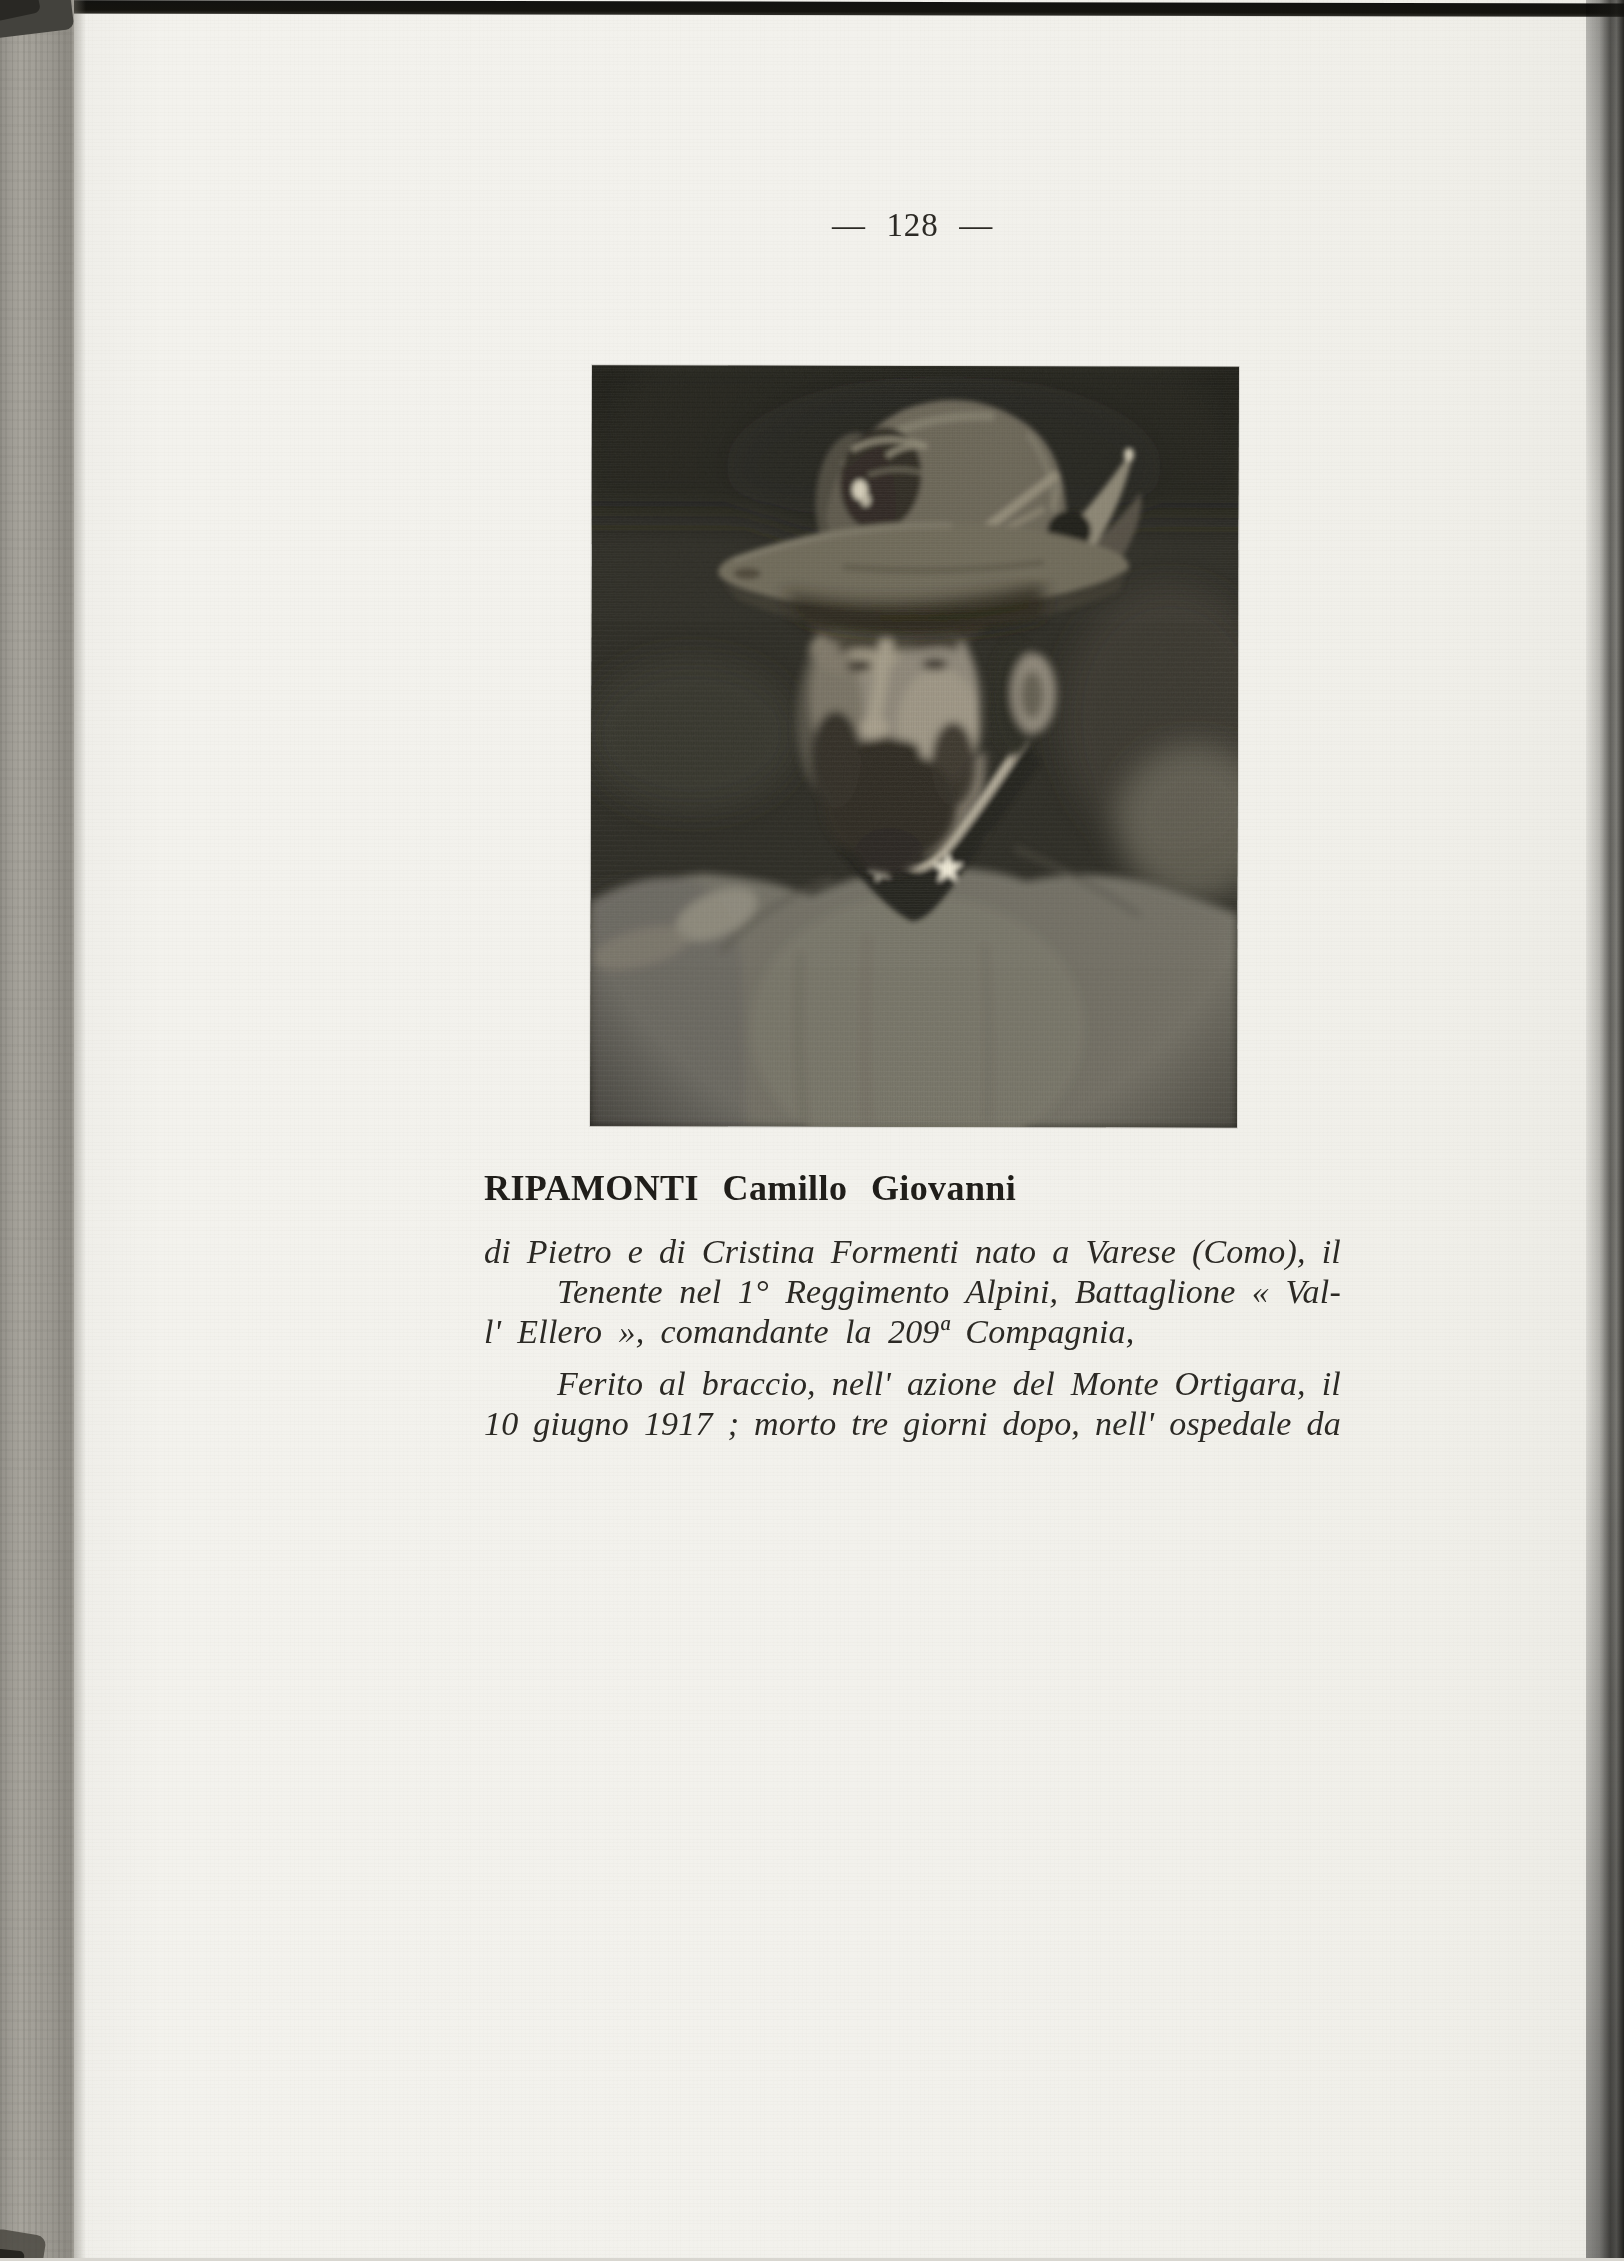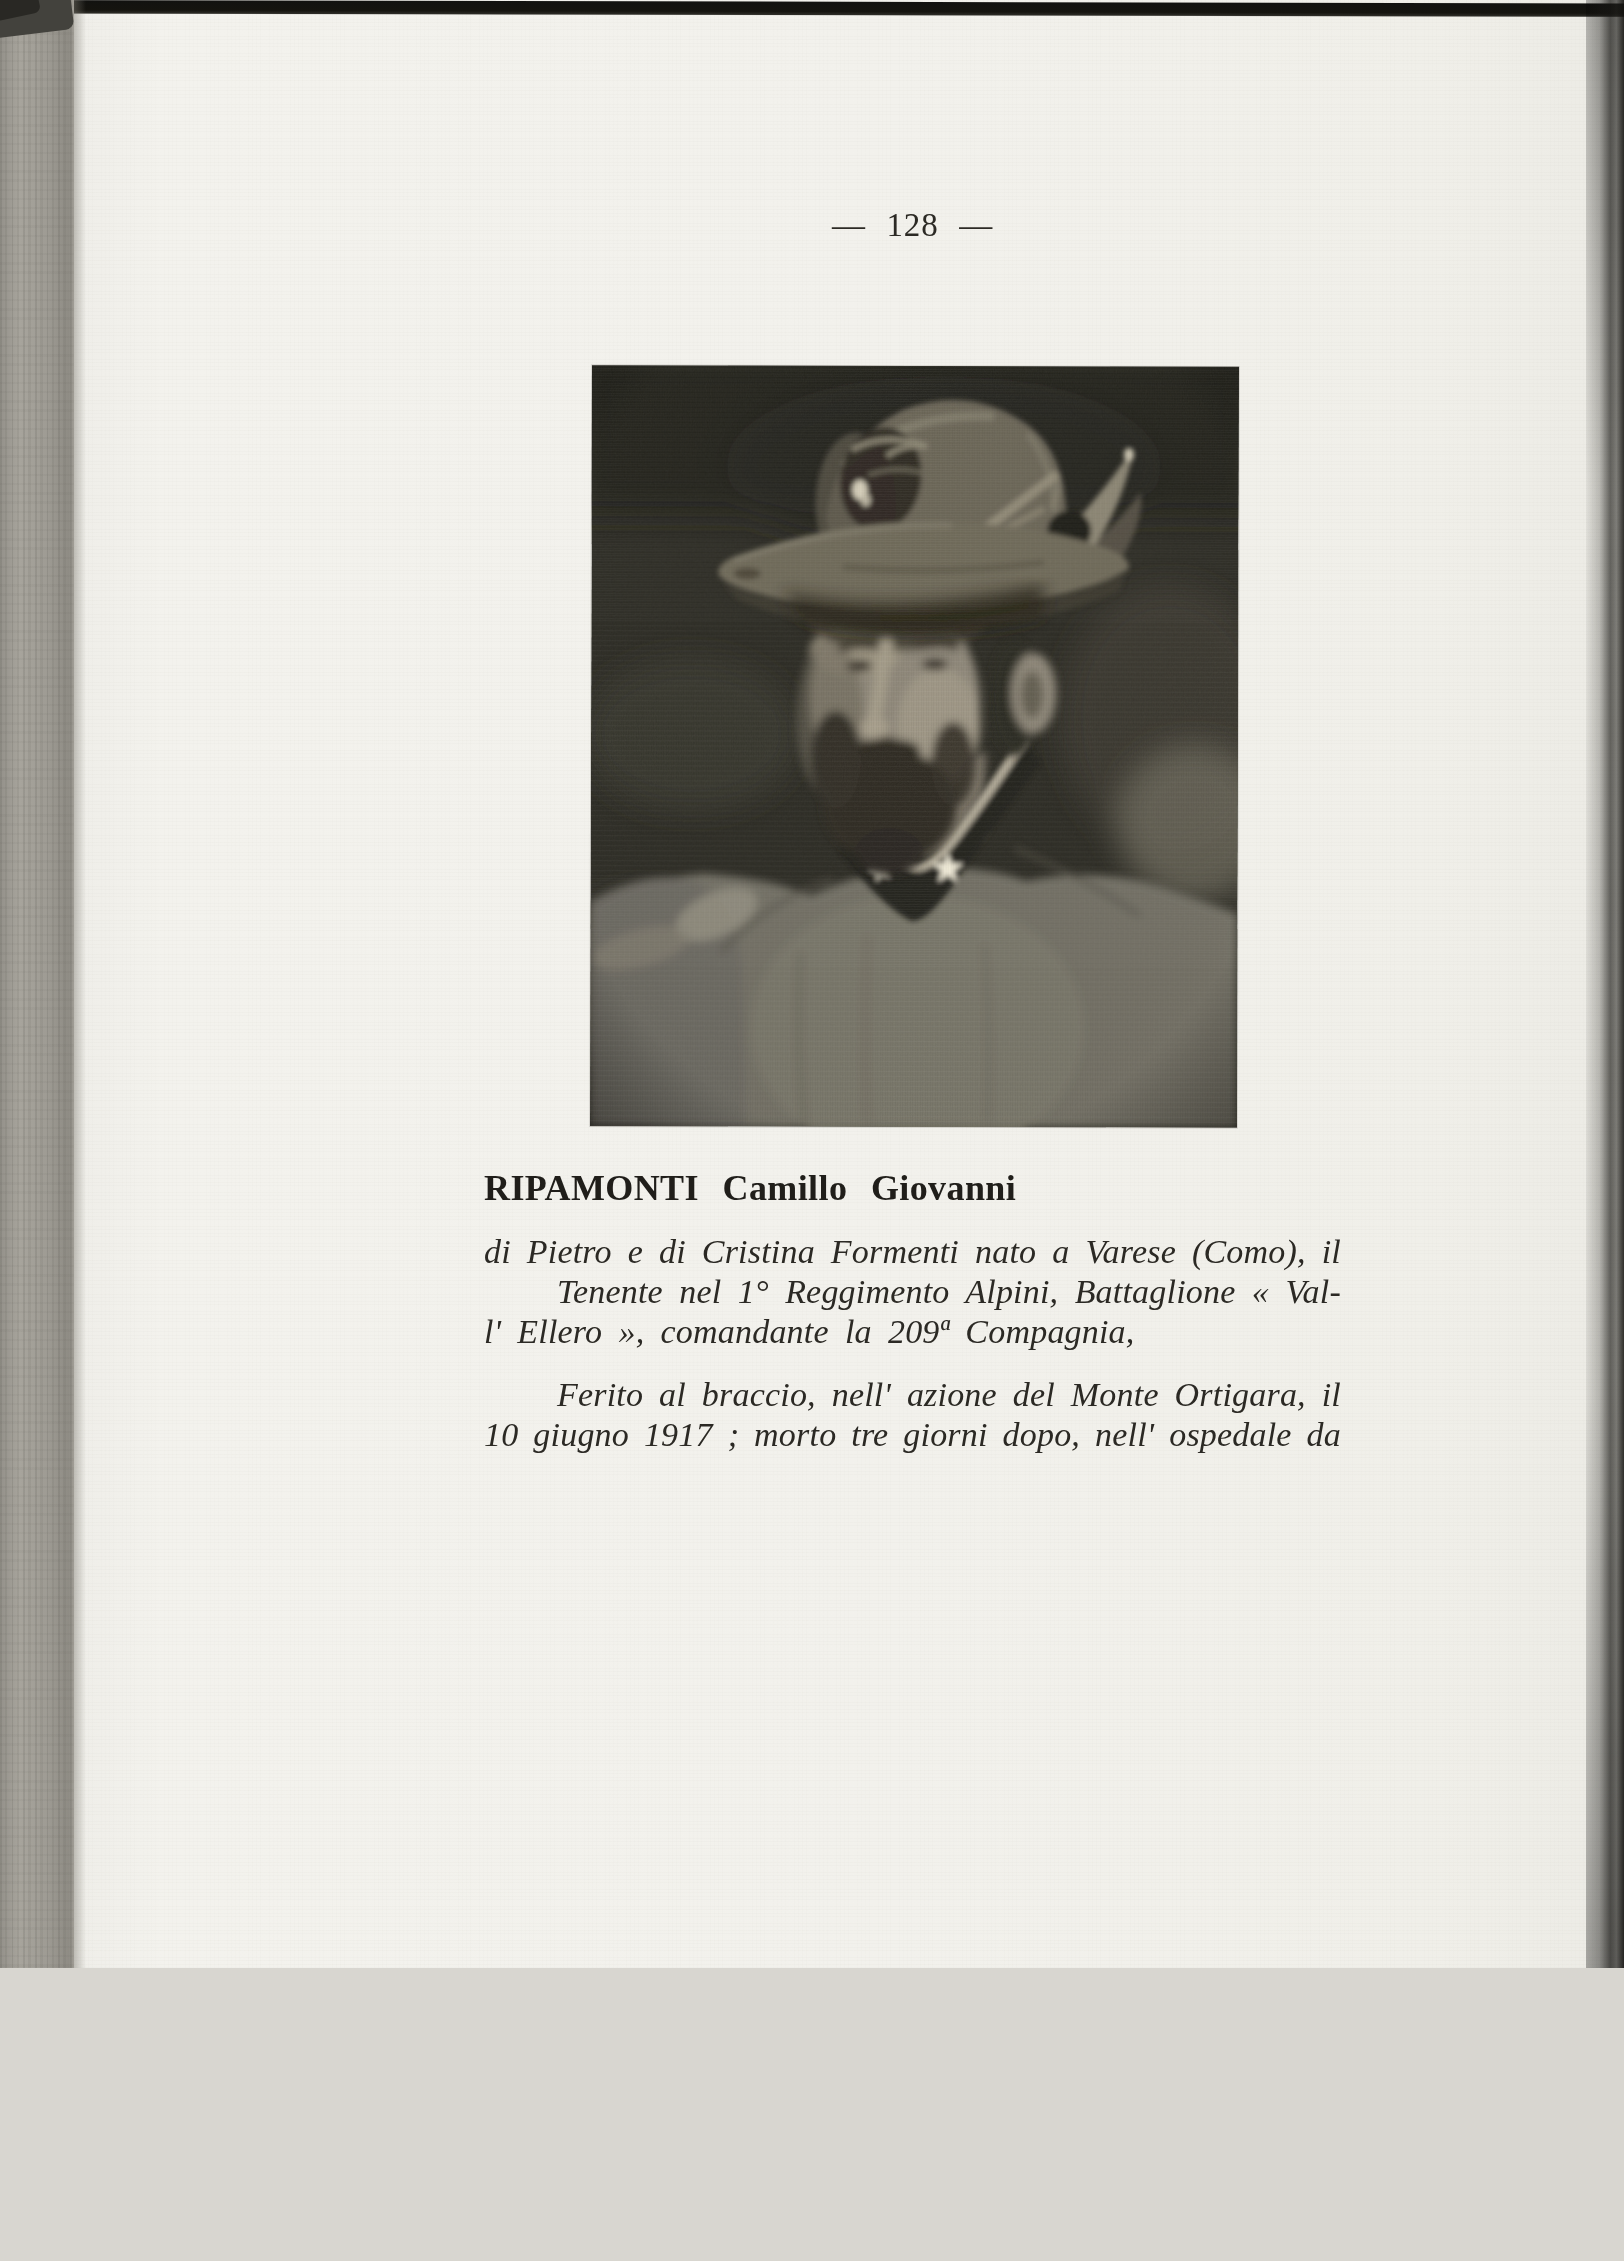--- a/index.html
+++ b/index.html
@@ -1,17 +1,17 @@
 <!DOCTYPE html>
 <html style="font-size:13.4px"><head>
 <meta charset="utf-8">
 <style>
   html,body{margin:0;padding:0;background:#d8d6d0;}
   .page{
-    position:relative;width:1625px;height:1968px;overflow:hidden;
+    position:relative;width:1625px;height:2258px;overflow:hidden;
     background:linear-gradient(90deg,#ebeae5 0,#f3f2ed 10%,#f2f1ec 55%,#f0efe9 88%,#ecebe5 100%);
     font-family:"Liberation Serif","DejaVu Serif",serif;
   }
   
   .paper-texture{
     position:absolute;inset:0;pointer-events:none;
     background-image:
       repeating-linear-gradient(0deg, rgba(120,115,100,0.022) 0 0.8px, transparent 0.8px 3.4px),
       repeating-linear-gradient(90deg, rgba(120,115,100,0.016) 0 0.8px, transparent 0.8px 4.2px);
   }
@@ -85,21 +85,21 @@
     color:#201e1a;word-spacing:14.2px;letter-spacing:0.4px;
   }
 
   .text-block{
     position:absolute;left:484px;top:1232px;width:857px;
     font-size:34px;color:#2b2924;letter-spacing:0.2px;font-style:italic;
   }
   .line{height:40px;line-height:40px;white-space:nowrap;text-align:left;word-spacing:7.5px;}
   .line.justify{white-space:normal;text-align:justify;text-align-last:justify;word-spacing:3.4px;}
   .line.indent{padding-left:73px;}
-  .line.gap{margin-top:23px;}
+  .line.gap{margin-top:12px;}
 </style>
 </head>
 <body>
 
 <div class="page">
 
   <div class="paper-texture"></div>
 
   <div class="top-strip"></div>
 

